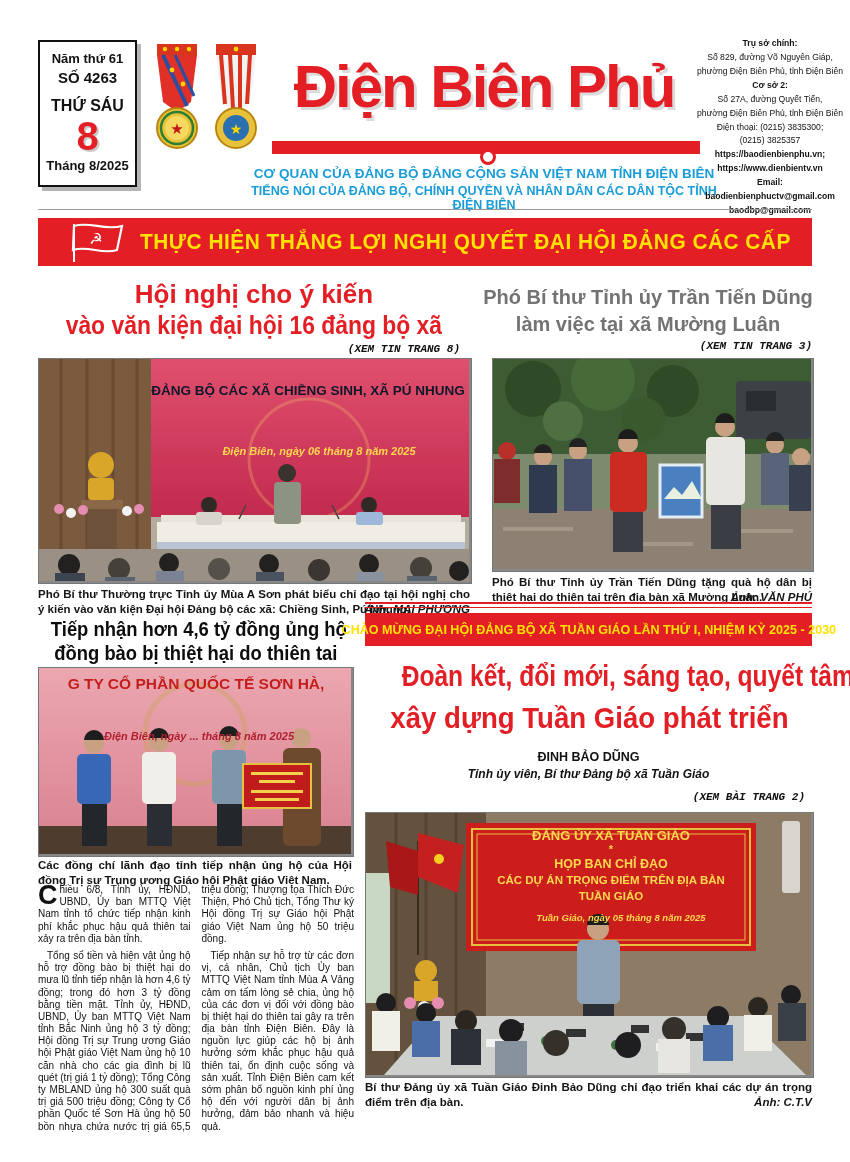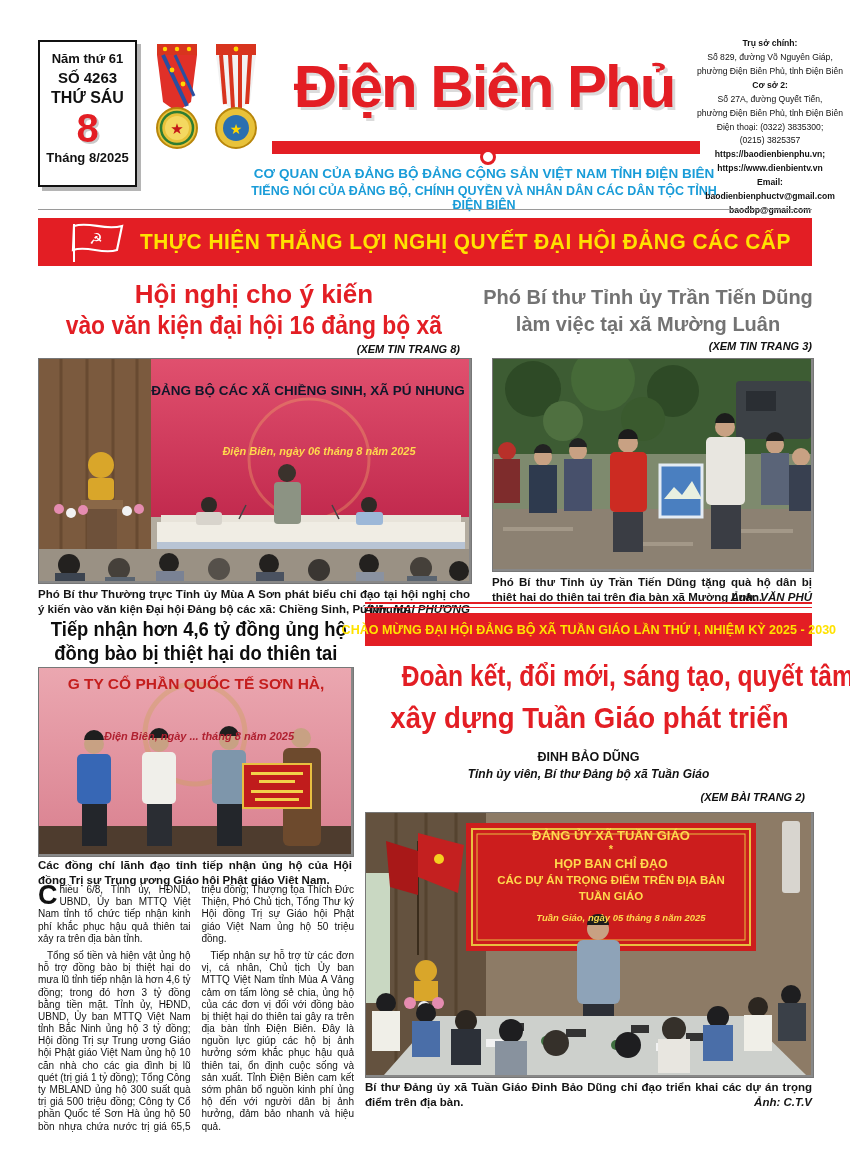--- a/index.html
+++ b/index.html
@@ -7,21 +7,21 @@
         font-family:"Liberation Sans","DejaVu Sans",sans-serif;color:#111;}
   .abs{position:absolute;}
   .cond{display:inline-block;white-space:nowrap;transform-origin:center;}
 
   
   .issue-box{left:38px;top:40px;width:99px;height:147px;border:2px solid #111;
              box-shadow:4px 4px 0 #b5b5b5;background:#fff;text-align:center;
              box-sizing:border-box;padding-top:9px;}
   .issue-box .l1{font-size:13px;font-weight:700;}
   .issue-box .l2{font-size:15px;font-weight:700;margin-top:3px;}
-  .issue-box .l3{font-size:16px;font-weight:700;margin-top:3px;}
+  .issue-box .l3{font-size:16px;font-weight:700;margin-top:11px;}
   .issue-box .day{font-size:40px;font-weight:700;color:#e31e24;line-height:42px;
                   text-shadow:2px 2px 0 #c9c9c9;}
   .issue-box .l5{font-size:13px;font-weight:700;margin-top:1px;}
 
   .medal{top:42px;width:54px;height:110px;}
   .medal1{left:150px;} .medal2{left:209px;}
 
   .mast-title{left:262px;top:40px;width:444px;text-align:center;font-size:60px;
               font-weight:700;color:#e31e24;line-height:1.55;letter-spacing:-2px;
               text-shadow:3px 3px 0 rgba(0,0,0,0.14);height:100px;}
@@ -41,21 +41,21 @@
 
   .slogan{left:38px;top:218px;width:774px;height:48px;background:#e31e24;
           display:flex;align-items:center;}
   .slogan .flag{margin-left:22px;flex:0 0 70px;}
   .slogan .txt{flex:1;text-align:center;color:#ffe200;font-weight:700;
                font-size:21.5px;letter-spacing:0.5px;margin-right:60px;}
 
   
   .h-red1{left:38px;top:279px;width:432px;text-align:center;color:#e31e24;
           font-weight:700;font-size:26px;line-height:31px;}
-  .ref{font-size:11px;font-weight:700;font-style:italic;color:#111;text-align:right;}
+  .ref{font-size:11px;font-weight:700;font-style:italic;color:#111;text-align:right;font-family:Liberation Mono, monospace;}
   .ref1{left:48px;top:343px;width:412px;}
   .h-blk2{left:478px;top:284px;width:340px;text-align:center;color:#737373;
           font-weight:700;font-size:20px;line-height:27px;}
   .ref2{left:478px;top:340px;width:334px;}
 
   .photo{border:1px solid #777;overflow:hidden;background:#888;}
   .photo1{left:38px;top:358px;width:432px;height:224px;}
   .photo2{left:492px;top:358px;width:320px;height:212px;}
   .photo3{left:38px;top:667px;width:314px;height:188px;}
   .photo4{left:365px;top:812px;width:447px;height:264px;}
@@ -155,21 +155,21 @@
   <div class="abs org1">CƠ QUAN CỦA ĐẢNG BỘ ĐẢNG CỘNG SẢN VIỆT NAM TỈNH ĐIỆN BIÊN</div>
   <div class="abs org2">TIẾNG NÓI CỦA ĐẢNG BỘ, CHÍNH QUYỀN VÀ NHÂN DÂN CÁC DÂN TỘC TỈNH ĐIỆN BIÊN</div>
 
   <div class="abs contact">
     <div class="b">Trụ sở chính:</div>
     <div>Số 829, đường Võ Nguyên Giáp,</div>
     <div>phường Điện Biên Phủ, tỉnh Điện Biên</div>
     <div class="b">Cơ sở 2:</div>
     <div>Số 27A, đường Quyết Tiến,</div>
     <div>phường Điện Biên Phủ, tỉnh Điện Biên</div>
-    <div>Điện thoại: (0322) 3835300;</div>
+    <div>Điện thoại: (0215) 3835300;</div>
     <div>(0215) 3825357</div>
     <div class="b">https://baodienbienphu.vn;</div>
     <div class="b">https://www.dienbientv.vn</div>
     <div class="b">Email: baodienbienphuctv@gmail.com</div>
     <div class="b">baodbp@gmail.com</div>
   </div>
 
   <div class="abs rule-gray"></div>
 
   <div class="abs slogan">

